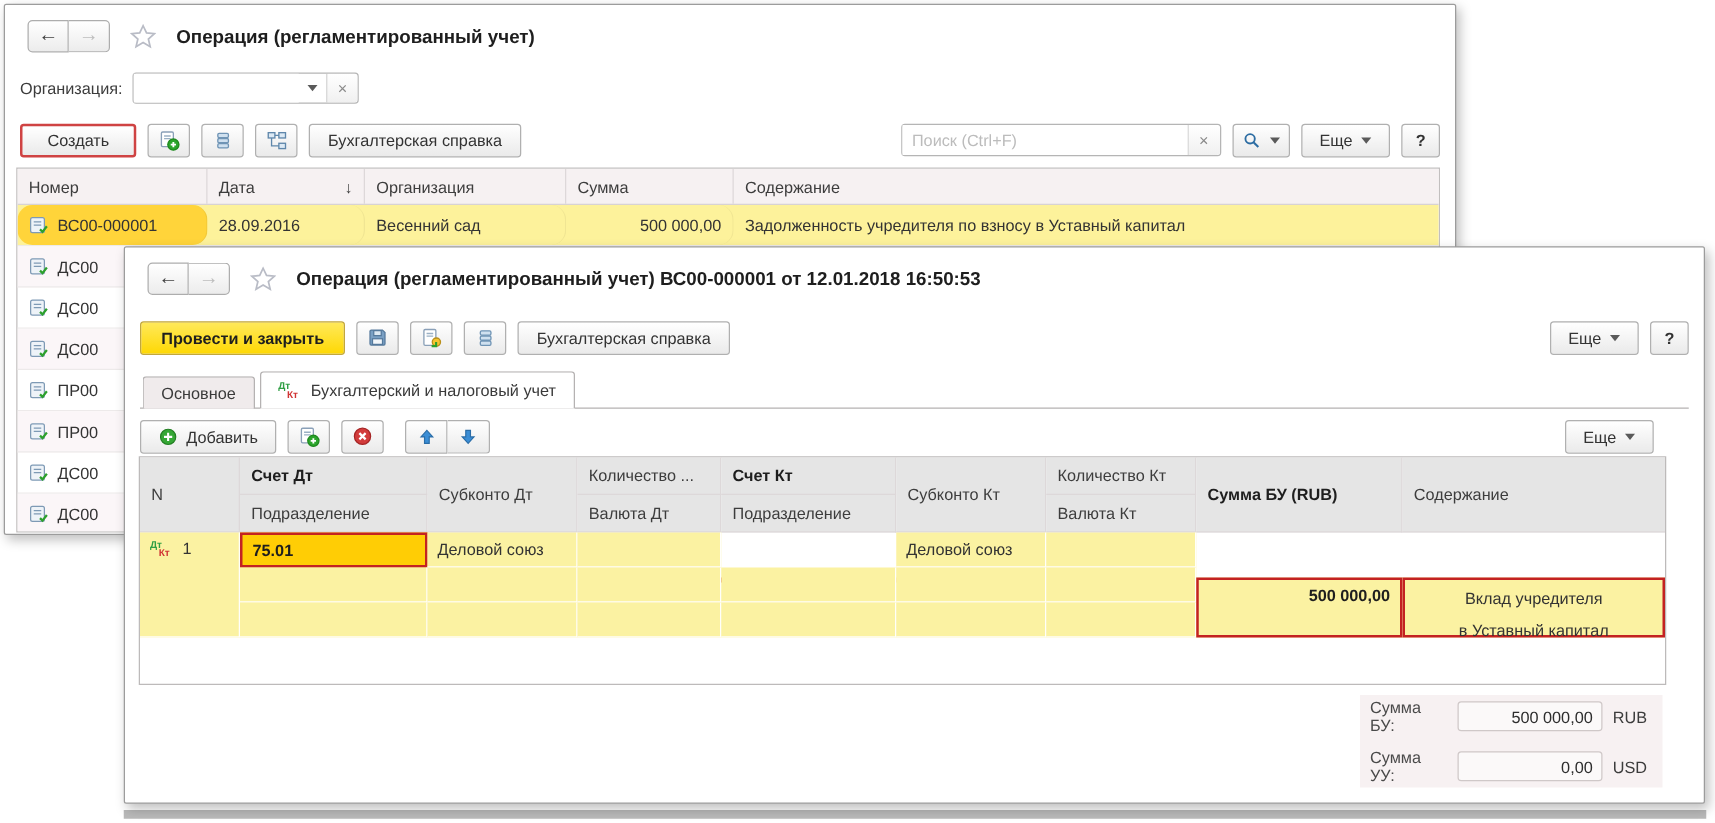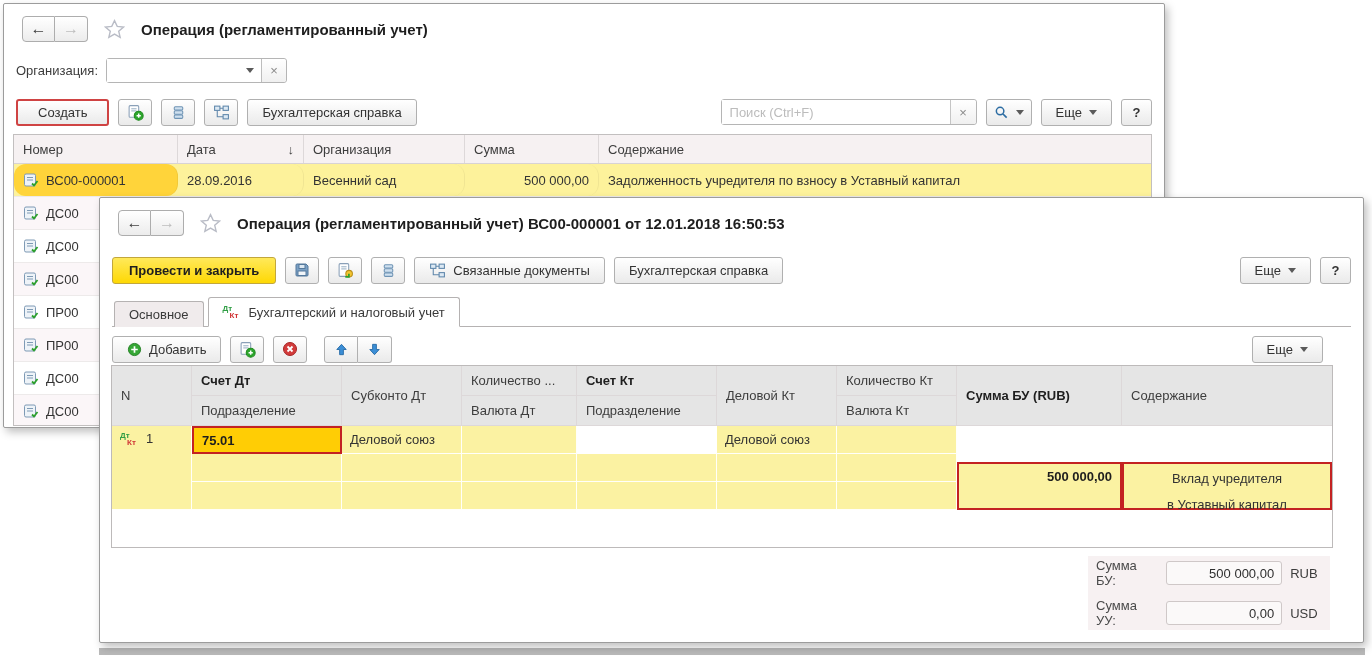--- a/index.html
+++ b/index.html
@@ -38,21 +38,21 @@
   .search-box { display:flex; align-items:stretch; height:26px; border:1px solid #b5b5b5; border-radius:3px; background:#fff; }
   .search-box input { border:none; outline:none; width:228px; padding:0 8px; font:13px "Liberation Sans",sans-serif; color:#333; }
   .search-box input::placeholder { color:#bcbcbc; }
   .search-x { width:26px; border-left:1px solid #c5c5c5; display:flex; align-items:center; justify-content:center; color:#8a8a8a; background:linear-gradient(#fff,#f0f0f0); border-radius:0 3px 3px 0; cursor:pointer; }
   .help-btn { width:31px; font-weight:bold; }
 
   
   .list-table { position:absolute; left:9px; top:130px; right:12px; bottom:1px; border:1px solid #c2bfbf; overflow:hidden; background:#fff; }
   .lt-head { display:flex; height:29px; background:#f6f1f2; border-bottom:1px solid #d8d3d4; color:#3d3d3d; }
   .lt-head > div { display:flex; align-items:center; padding:0 9px; border-right:1px solid #ddd8d9; }
-  .w-num { width:164px; } .w-date { width:126px; justify-content:space-between; } .w-org { width:161px; } .w-sum { width:134px; } .w-content { flex:1; border-right:none !important; }
+  .w-num { width:152px; } .w-date { width:126px; justify-content:space-between; } .w-org { width:161px; } .w-sum { width:134px; } .w-content { flex:1; border-right:none !important; }
   .lt-row { display:flex; height:33px; border-bottom:1px solid #edeaea; }
   .lt-row > div { display:flex; align-items:center; padding:0 9px; border-right:1px solid rgba(0,0,0,.05);border-radius:12px; }
   .lt-row.alt { background:#fbf6f8; }
   .lt-row.selected { background:#fdf29b; }
   .num-cell { gap:7px; }
   .lt-row.selected .num-cell { background:#ffd43a; }
   .sum-cell { justify-content:flex-end; }
 
   
   .fw-tabs { position:absolute; left:12px; top:99px; right:12px; height:30px; border-bottom:1px solid #b5b2b2; display:flex; align-items:flex-end; gap:4px; padding-left:2px; }
@@ -317,29 +317,20 @@
     </button>
     <button class="btn icon-btn">
       <svg width="17" height="17" viewBox="0 0 16 16">
         <g stroke="#6f94b5" fill="#cfe0ef">
             <rect x="4" y="2.5" width="8" height="3.2" rx="1"></rect>
             <rect x="4" y="6.4" width="8" height="3.2" rx="1"></rect>
             <rect x="4" y="10.3" width="8" height="3.2" rx="1"></rect>
           </g>
       </svg>
     </button>
-    <button class="btn">
-      <svg width="17" height="17" viewBox="0 0 16 16" fill="none" stroke="#5f87ab">
-        <rect x="1.5" y="2" width="5" height="4" fill="#dce9f4"></rect>
-          <rect x="9.5" y="2" width="5" height="4" fill="#dce9f4"></rect>
-          <rect x="9.5" y="10" width="5" height="4" fill="#dce9f4"></rect>
-        <path d="M4 6 v6 h5.5 M6.5 4 h3"></path>
-      </svg>
-      <span>Связанные документы</span>
-    </button>
     <button class="btn">Бухгалтерская справка</button>
     <div class="right-group">
       <button class="btn">
         <span>Еще</span>
         <i class="caret"></i>
       </button>
       <button class="btn icon-btn help-btn">?</button>
     </div>
   </div>
 
@@ -398,21 +389,21 @@
   <div class="grid">
 
     <div class="gh" style="grid-area:1/1/3/2;">N</div>
     <div class="gh b" style="grid-area:1/2/2/3;">Счет Дт</div>
     <div class="gh" style="grid-area:2/2/3/3;">Подразделение</div>
     <div class="gh" style="grid-area:1/3/3/4;">Субконто Дт</div>
     <div class="gh" style="grid-area:1/4/2/5;">Количество ...</div>
     <div class="gh" style="grid-area:2/4/3/5;">Валюта Дт</div>
     <div class="gh b" style="grid-area:1/5/2/6;">Счет Кт</div>
     <div class="gh" style="grid-area:2/5/3/6;">Подразделение</div>
-    <div class="gh" style="grid-area:1/6/3/7;">Деловой Кт</div>
+    <div class="gh" style="grid-area:1/6/3/7;">Субконто Кт</div>
     <div class="gh" style="grid-area:1/7/2/8;">Количество Кт</div>
     <div class="gh" style="grid-area:2/7/3/8;">Валюта Кт</div>
     <div class="gh b" style="grid-area:1/8/3/9;">Сумма БУ (RUB)</div>
     <div class="gh" style="grid-area:1/9/3/10;border-right:none;">Содержание</div>
 
     <div class="gc ncell" style="grid-area:3/1/6/2;">
       <span class="dtkt">
           <i class="dt">Дт</i>
           <i class="kt">Кт</i>
         </span>

